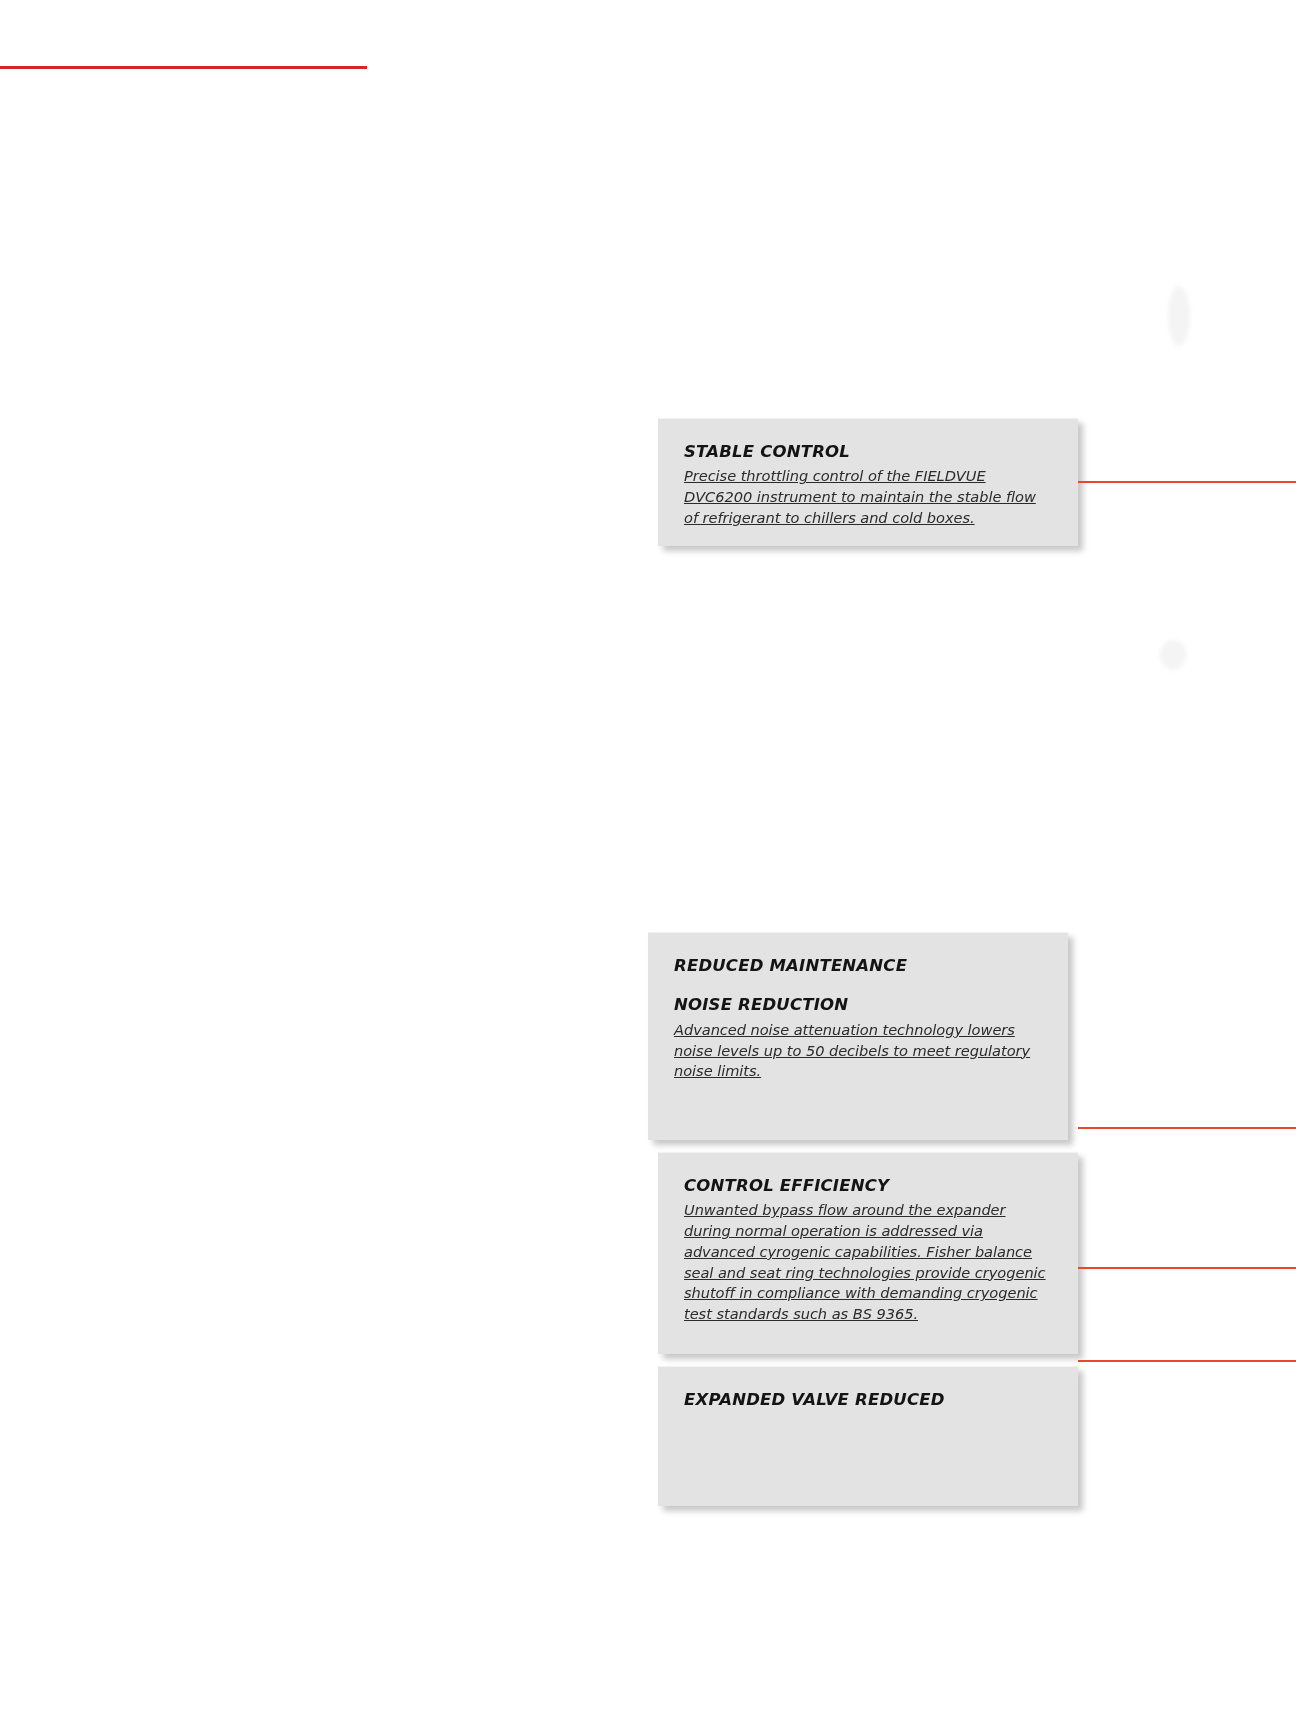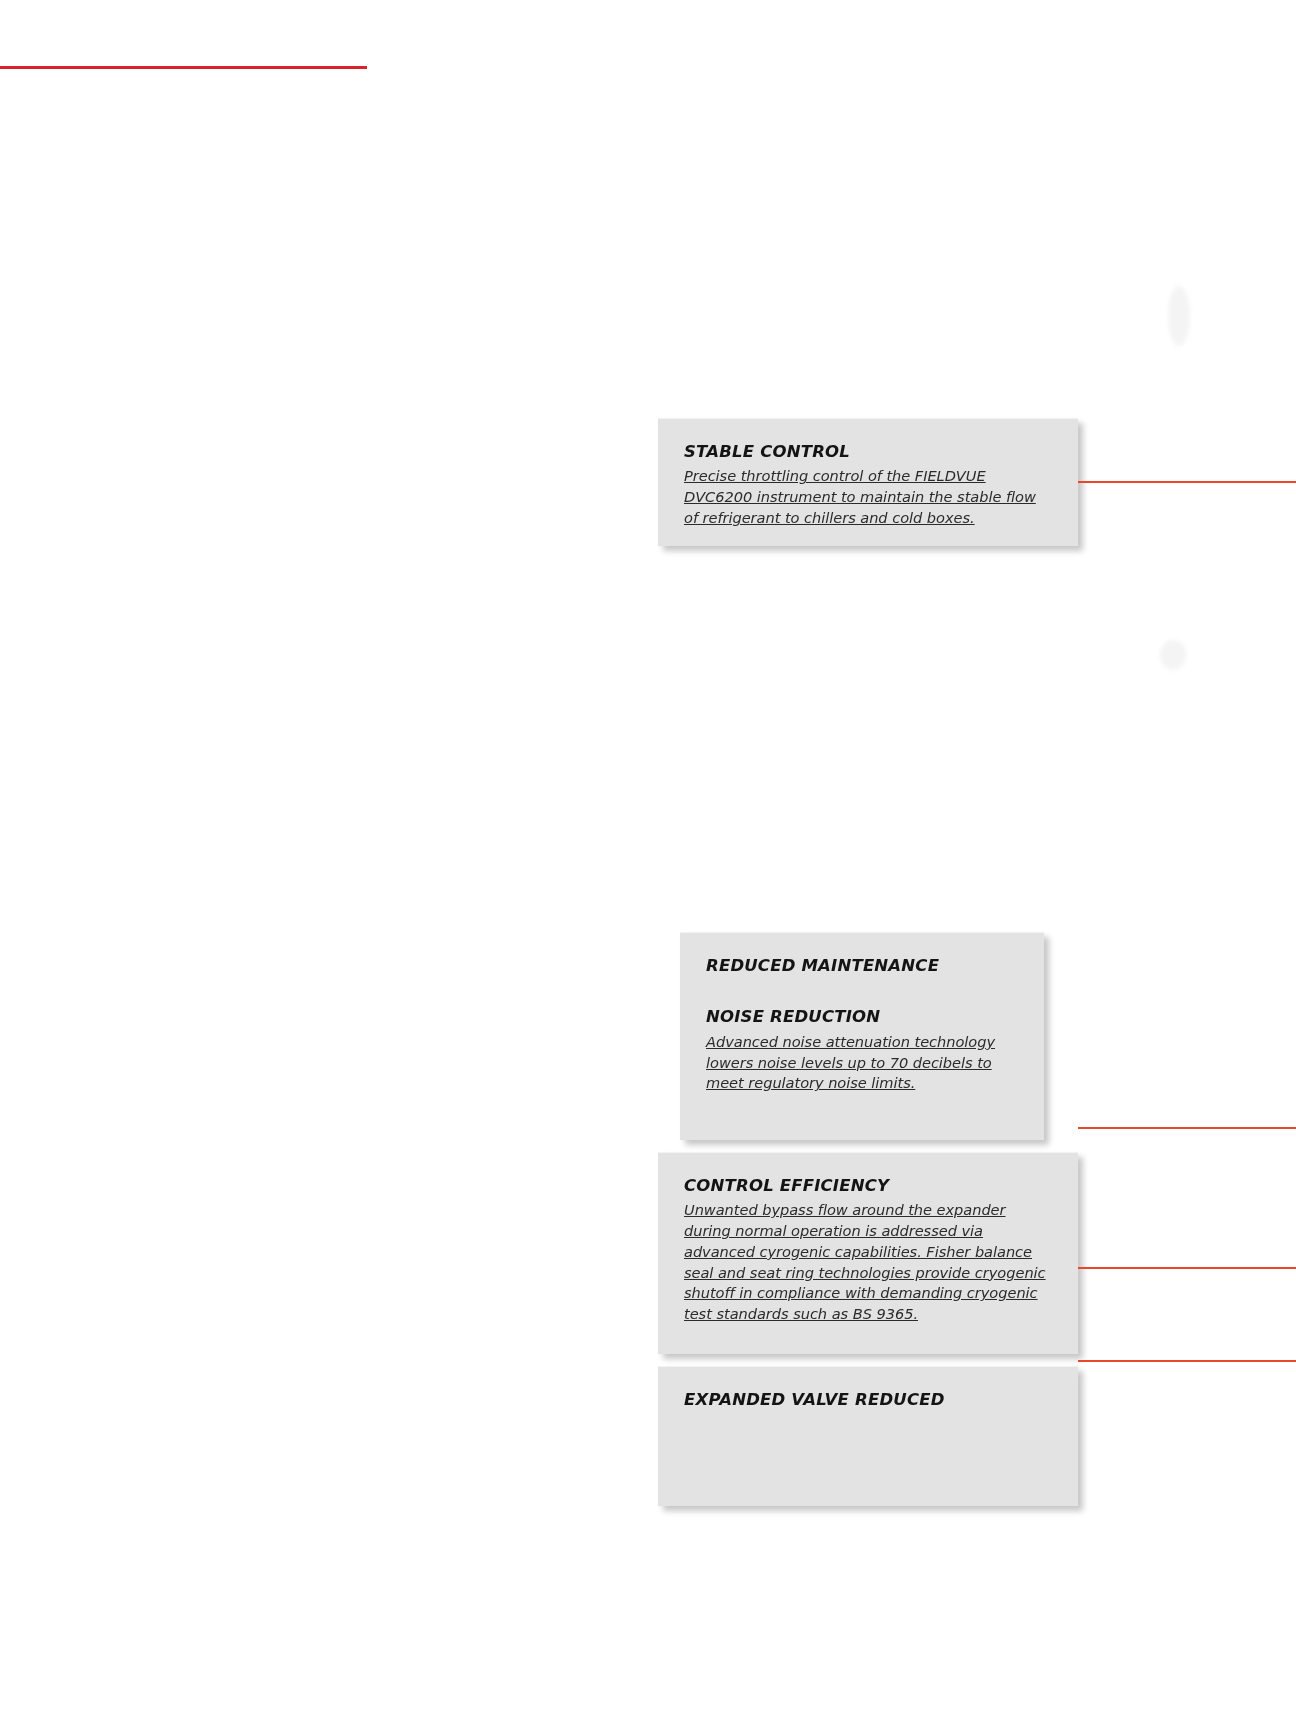--- a/index.html
+++ b/index.html
@@ -61,41 +61,41 @@
     font-style: italic;
     font-weight: normal;
     font-size: 14.6px;
     line-height: 1.42;
     color: #2b2b2b;
     margin: 0;
     letter-spacing: -0.05px;
     text-decoration: underline;
   }
   .callout-section + .callout-section {
-    margin-top: 32px;
+    margin-top: 20px;
   }
 
   
   .leader {
     position: absolute;
     height: 2px;
     background: #e8472a;
   }
 
   
   .artifact {
     position: absolute;
     border-radius: 50%;
     background: rgba(150,150,150,0.10);
     filter: blur(2px);
   }
 
   
   #callout-stable-control   { left: 658px; top: 418px;  width: 420px; height: 128px; }
-  #callout-maintenance-noise{ left: 680px; top: 932px;  width: 364px; height: 208px; }
+  #callout-maintenance-noise{ left: 648px; top: 932px;  width: 420px; height: 208px; }
   #callout-efficiency       { left: 658px; top: 1152px; width: 420px; height: 202px; }
   #callout-valve-outlet     { left: 658px; top: 1366px; width: 420px; height: 140px; }
 
   #leader-stable-control { left: 1078px; top: 481px;  width: 218px; }
   #leader-noise          { left: 1078px; top: 1127px; width: 218px; }
   #leader-efficiency     { left: 1078px; top: 1267px; width: 218px; }
   #leader-valve-outlet   { left: 1078px; top: 1360px; width: 218px; }
 </style>
 </head>
 <body>
@@ -111,21 +111,21 @@
     <p class="callout-body">Precise throttling control of the FIELDVUE DVC6200 instrument to maintain the stable flow of refrigerant to chillers and cold boxes.</p>
   </div>
 </div>
 
 <div id="callout-maintenance-noise" class="callout">
   <div class="callout-section">
     <p class="callout-heading">REDUCED MAINTENANCE</p>
   </div>
   <div class="callout-section">
     <p class="callout-heading">NOISE REDUCTION</p>
-    <p class="callout-body">Advanced noise attenuation technology lowers noise levels up to 70 decibels to meet regulatory noise limits.</p>
+    <p class="callout-body">Advanced noise attenuation technology lowers noise levels up to 50 decibels to meet regulatory noise limits.</p>
   </div>
 </div>
 
 <div id="callout-efficiency" class="callout">
   <div class="callout-section">
     <p class="callout-heading">CONTROL EFFICIENCY</p>
     <p class="callout-body">Unwanted bypass flow around the expander during normal operation is addressed via advanced cyrogenic capabilities. Fisher balance seal and seat ring technologies provide cryogenic shutoff in compliance with demanding cryogenic test standards such as BS 9365.</p>
   </div>
 </div>
 

